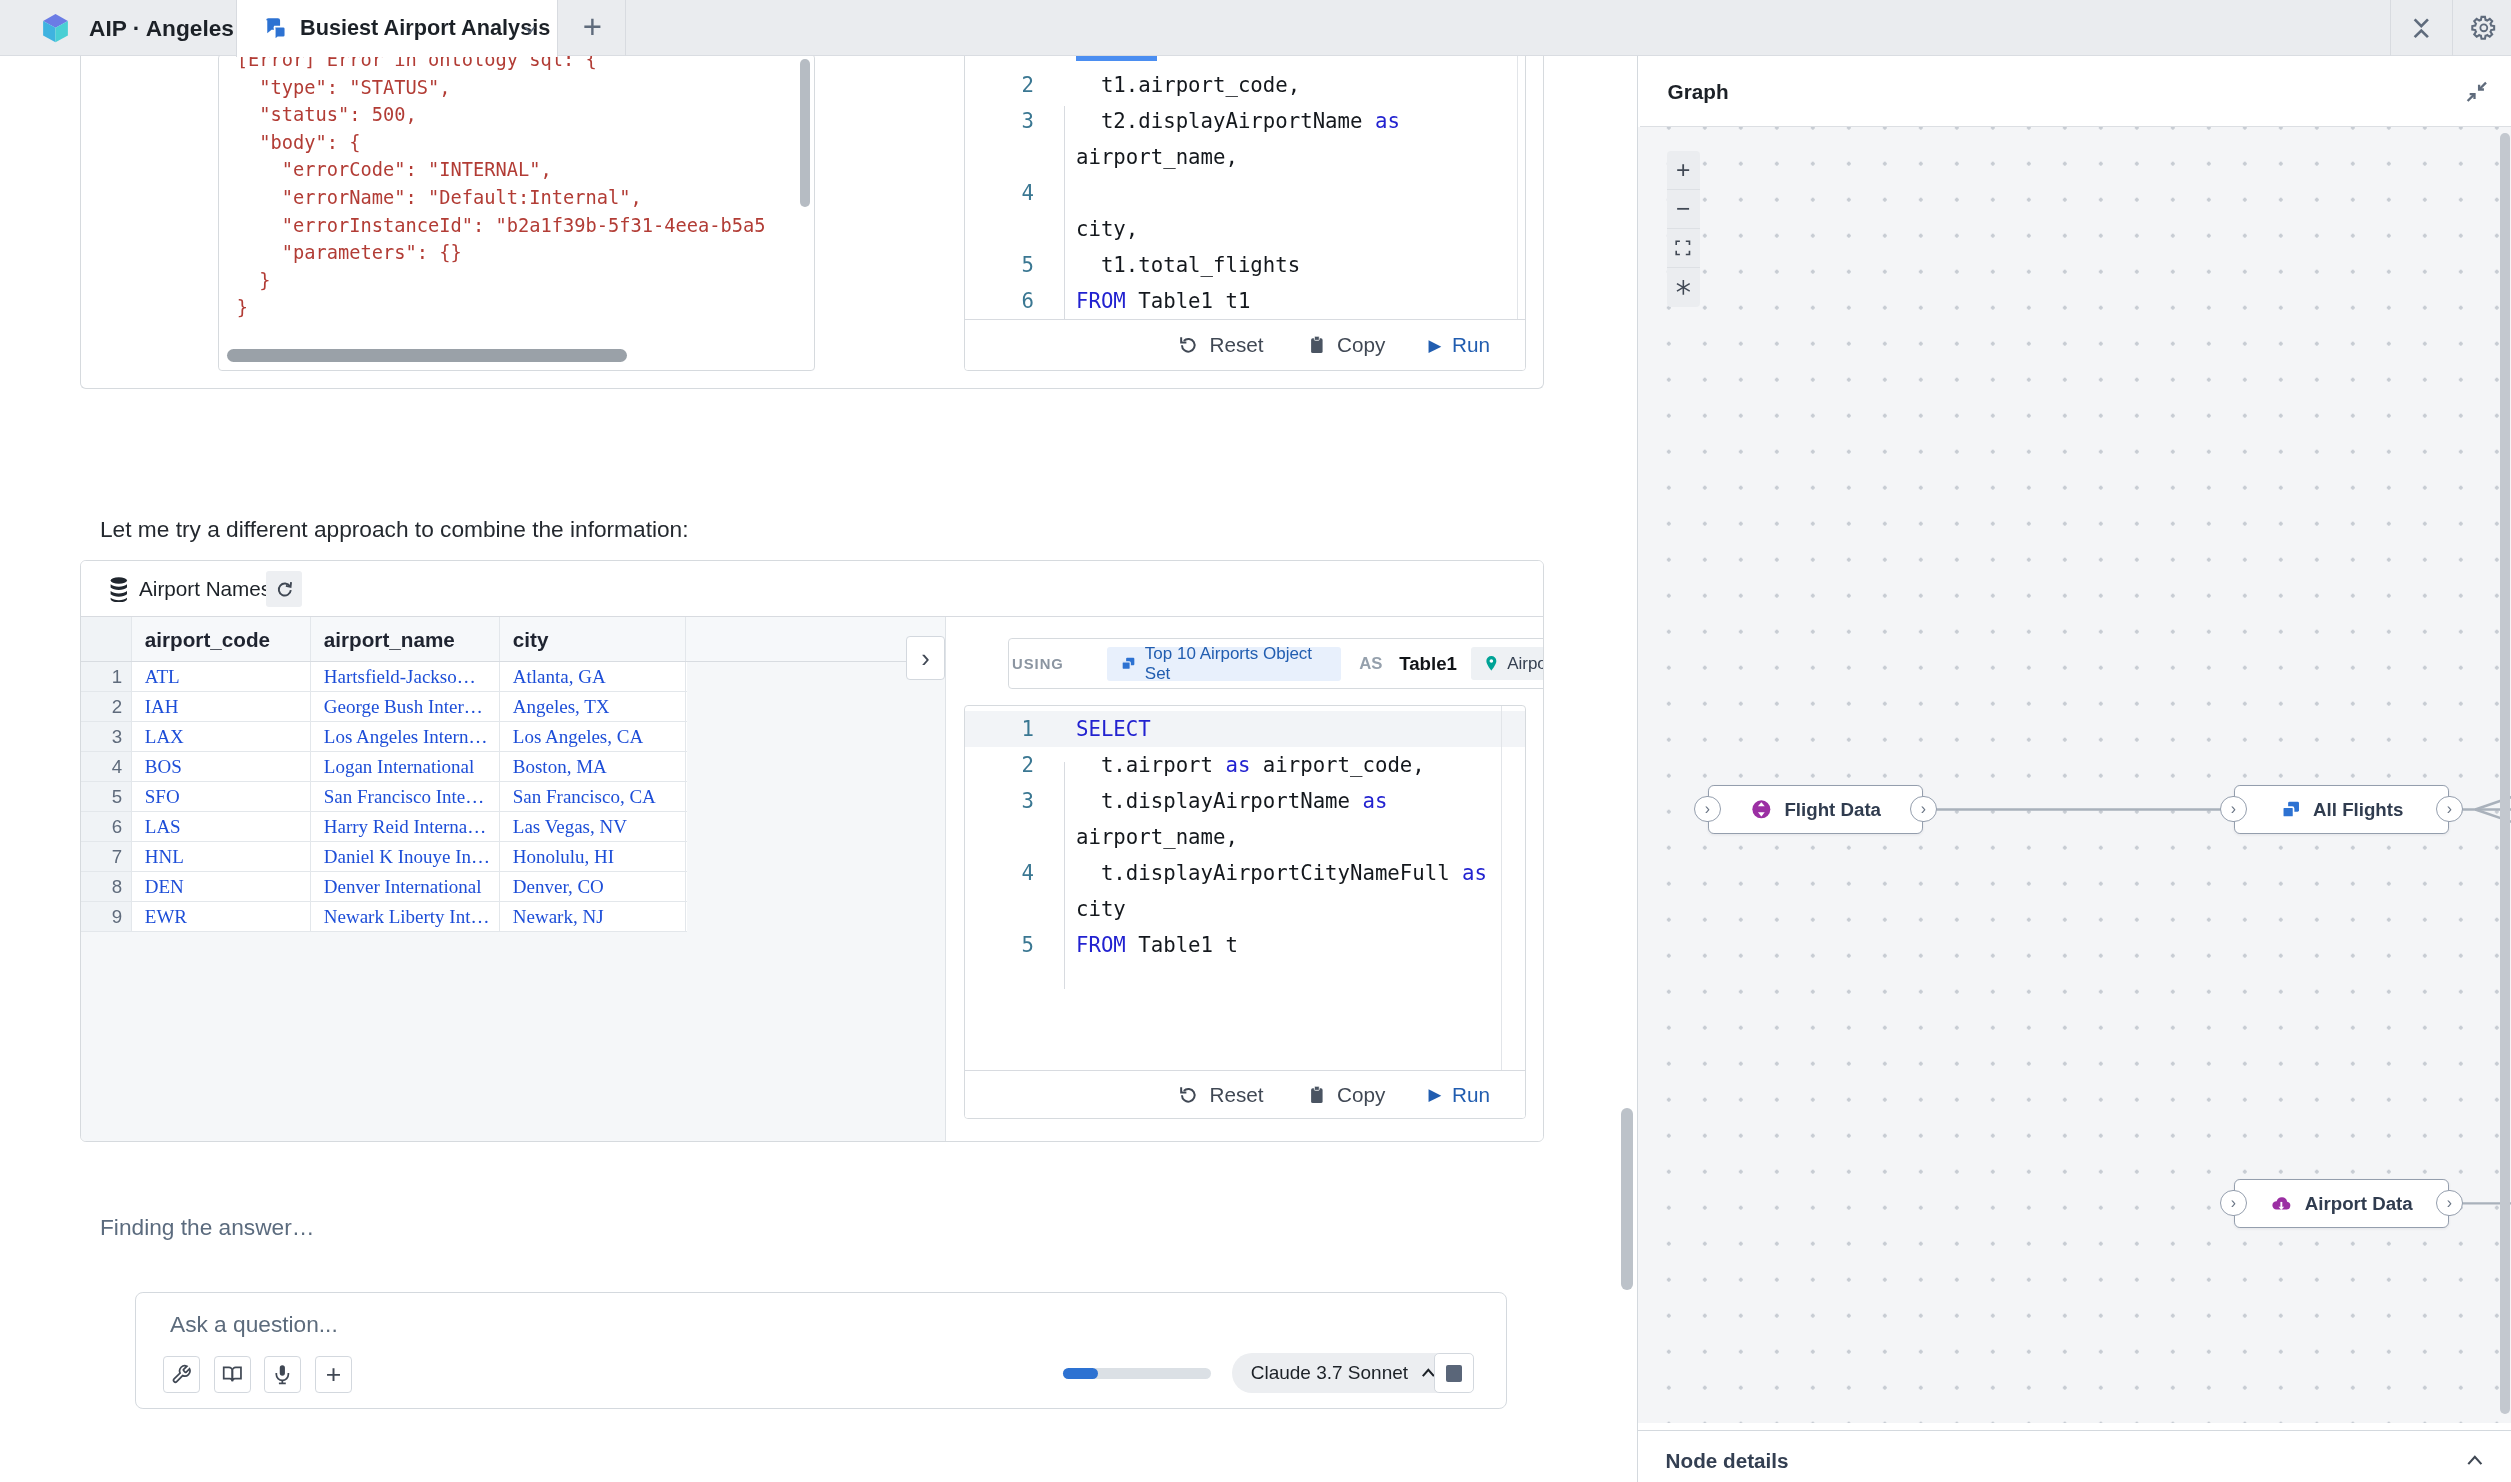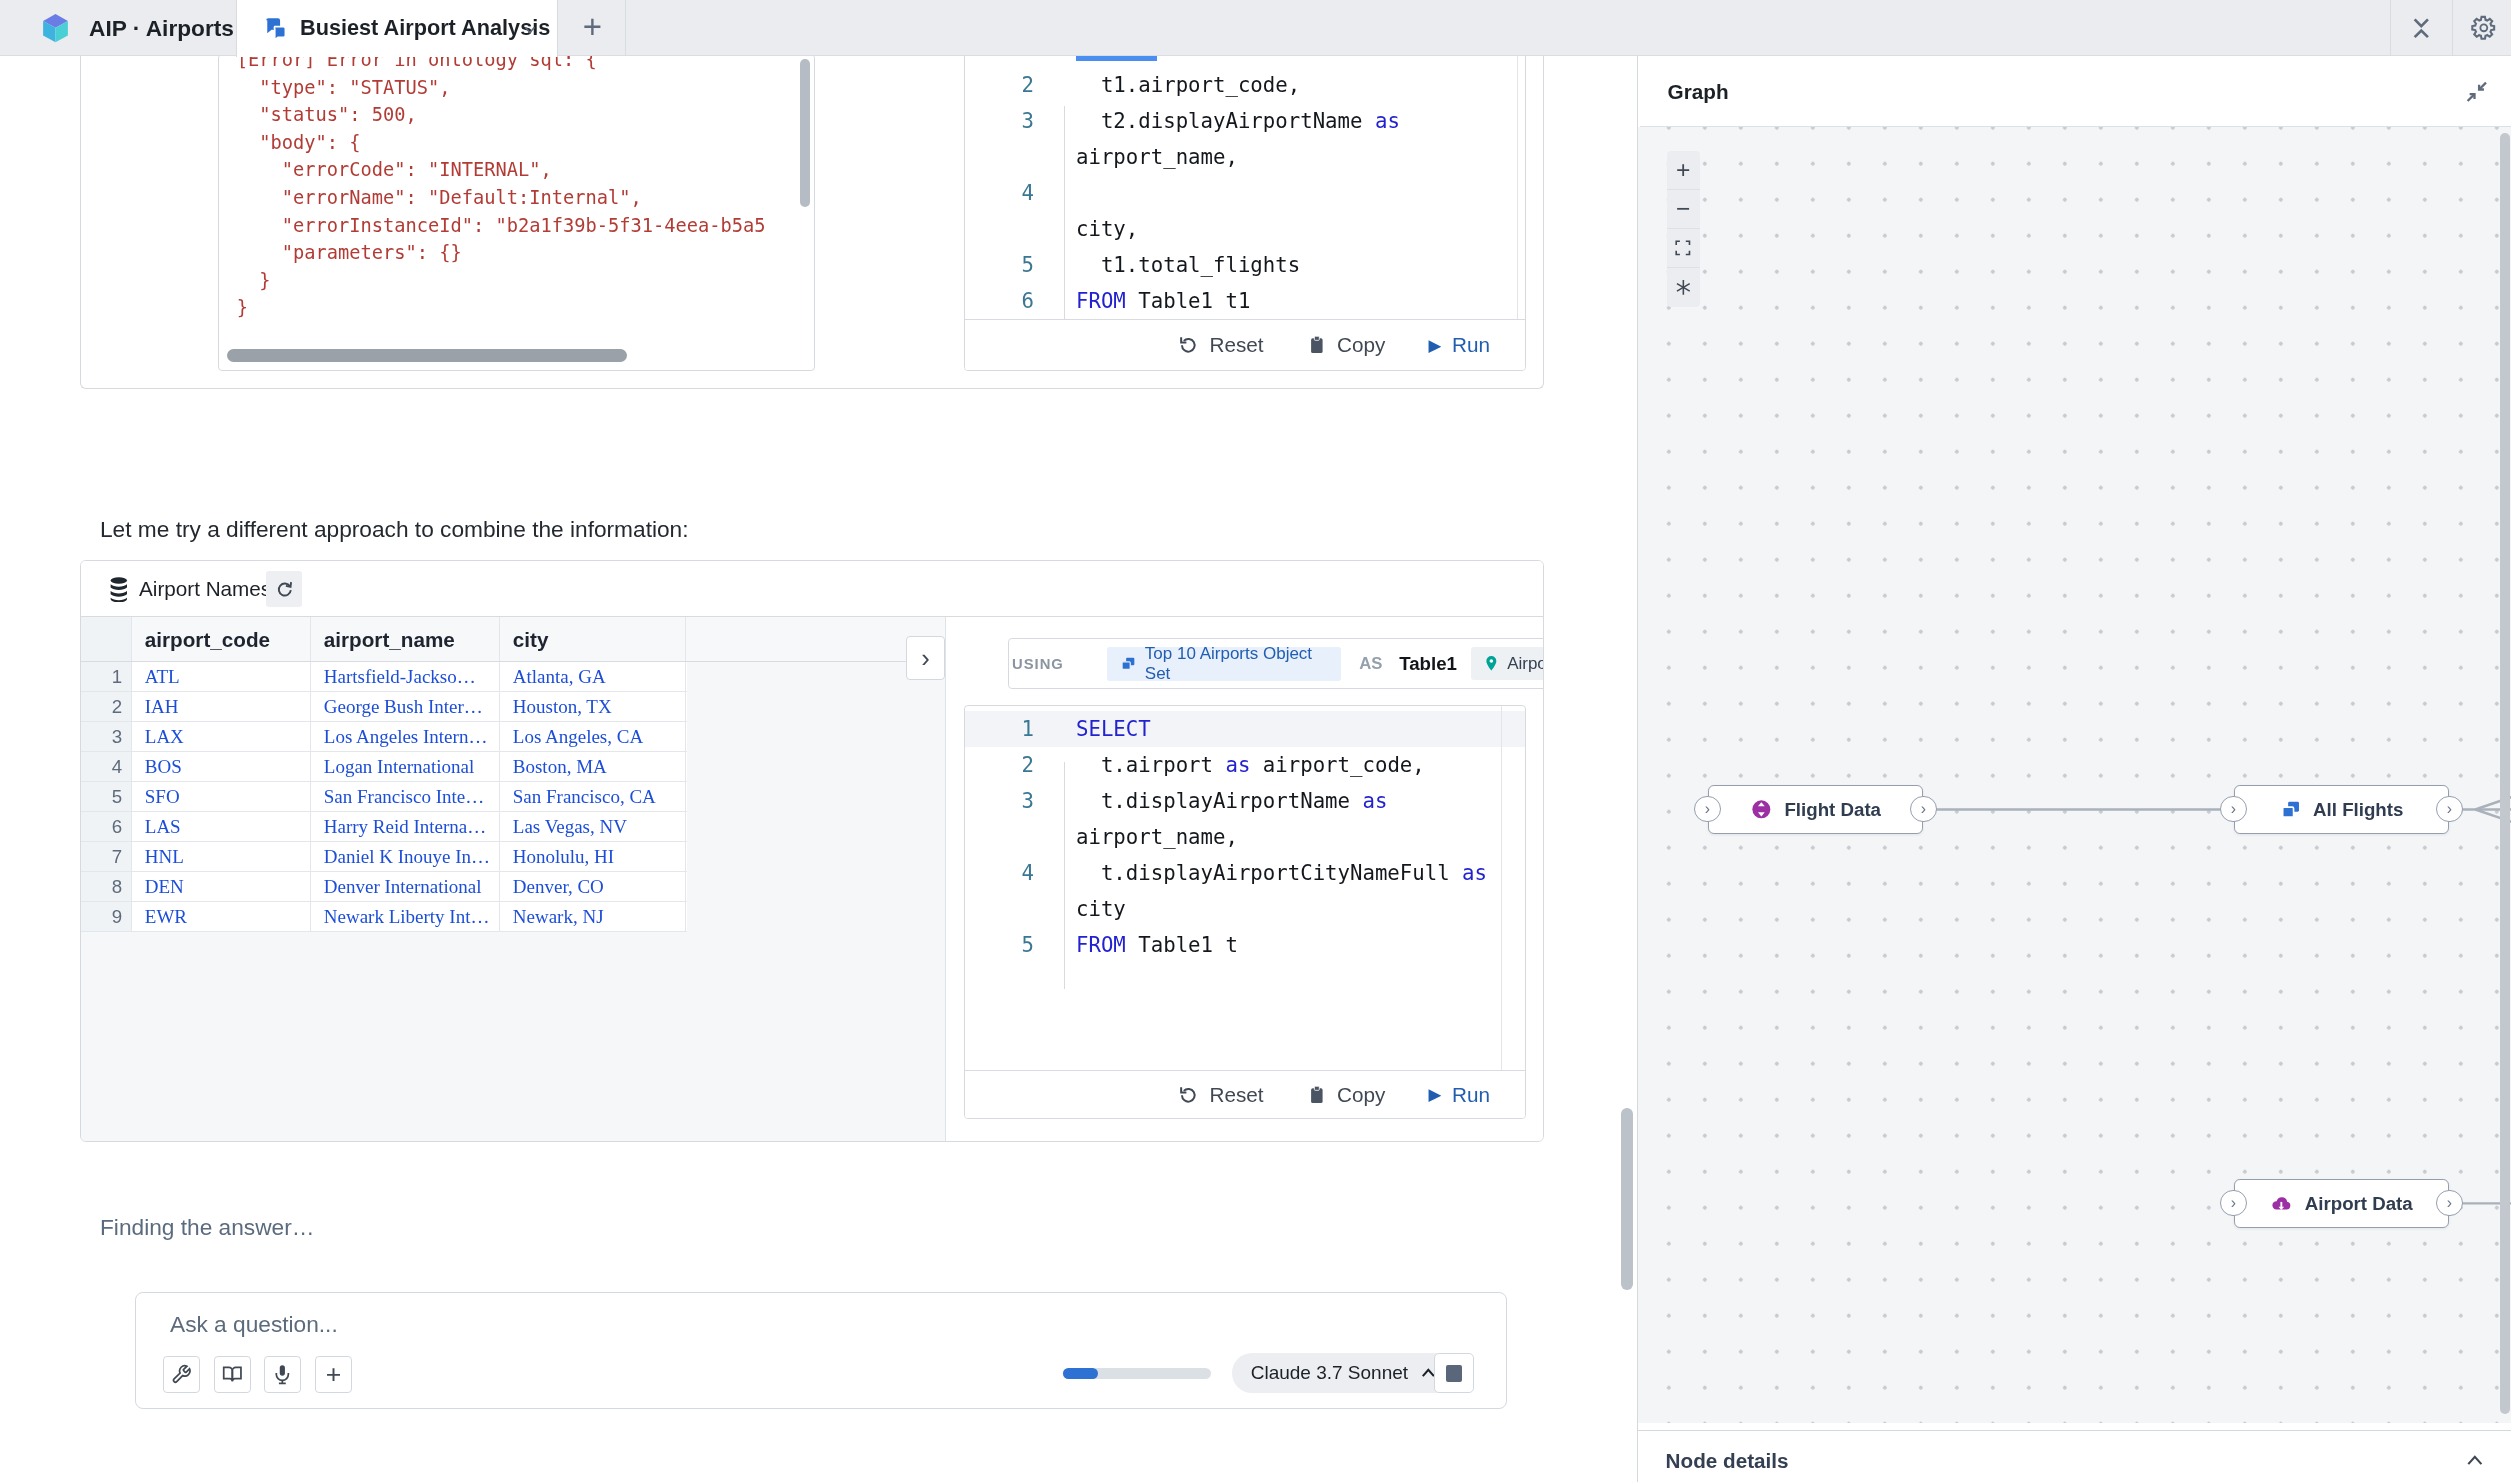--- a/index.html
+++ b/index.html
@@ -173,21 +173,21 @@
 <div id="app">
 
   <div class="tabbar">
     <div class="logo">
       <svg viewBox="0 0 24 24" width="33" height="33">
         <polygon points="12,1.5 21,6.5 12,11.5 3,6.5" fill="#6b7ce5"></polygon>
         <polygon points="3,6.5 12,11.5 12,22 3,17" fill="#3fb3e0"></polygon>
         <polygon points="21,6.5 12,11.5 12,22 21,17" fill="#49cfd4"></polygon>
       </svg>
     </div>
-    <div class="app-title">AIP · Airports</div>
+    <div class="app-title">AIP · Angeles</div>
 
     <div class="tab">
       <div class="tab-icon">
         <svg viewBox="0 0 24 24" width="25.6" height="25.6">
           <path d="M3 4a2 2 0 0 1 2-2h9a2 2 0 0 1 2 2v7a2 2 0 0 1-2 2H8l-4 3.2V4z" fill="#2d72d2"></path>
           <path d="M11 10h8a2 2 0 0 1 2 2v6a2 2 0 0 1-2 2h-5l-3 2.4V12a2 2 0 0 1 0-2z" fill="#2d72d2" stroke="#ffffff" stroke-width="1.6"></path>
         </svg>
       </div>
       <div class="tab-label">Busiest Airport Analysis</div>
       <div class="tab-chev">
@@ -316,21 +316,21 @@
             <div class="trow">
               <div class="td-num">1</div>
               <div class="td-cell cw1">ATL</div>
               <div class="td-cell cw2">Hartsfield-Jackso…</div>
               <div class="td-cell cw3">Atlanta, GA</div>
             </div>
             <div class="trow">
               <div class="td-num">2</div>
               <div class="td-cell cw1">IAH</div>
               <div class="td-cell cw2">George Bush Inter…</div>
-              <div class="td-cell cw3">Houston, TX</div>
+              <div class="td-cell cw3">Angeles, TX</div>
             </div>
             <div class="trow">
               <div class="td-num">3</div>
               <div class="td-cell cw1">LAX</div>
               <div class="td-cell cw2">Los Angeles Intern…</div>
               <div class="td-cell cw3">Los Angeles, CA</div>
             </div>
             <div class="trow">
               <div class="td-num">4</div>
               <div class="td-cell cw1">BOS</div>

